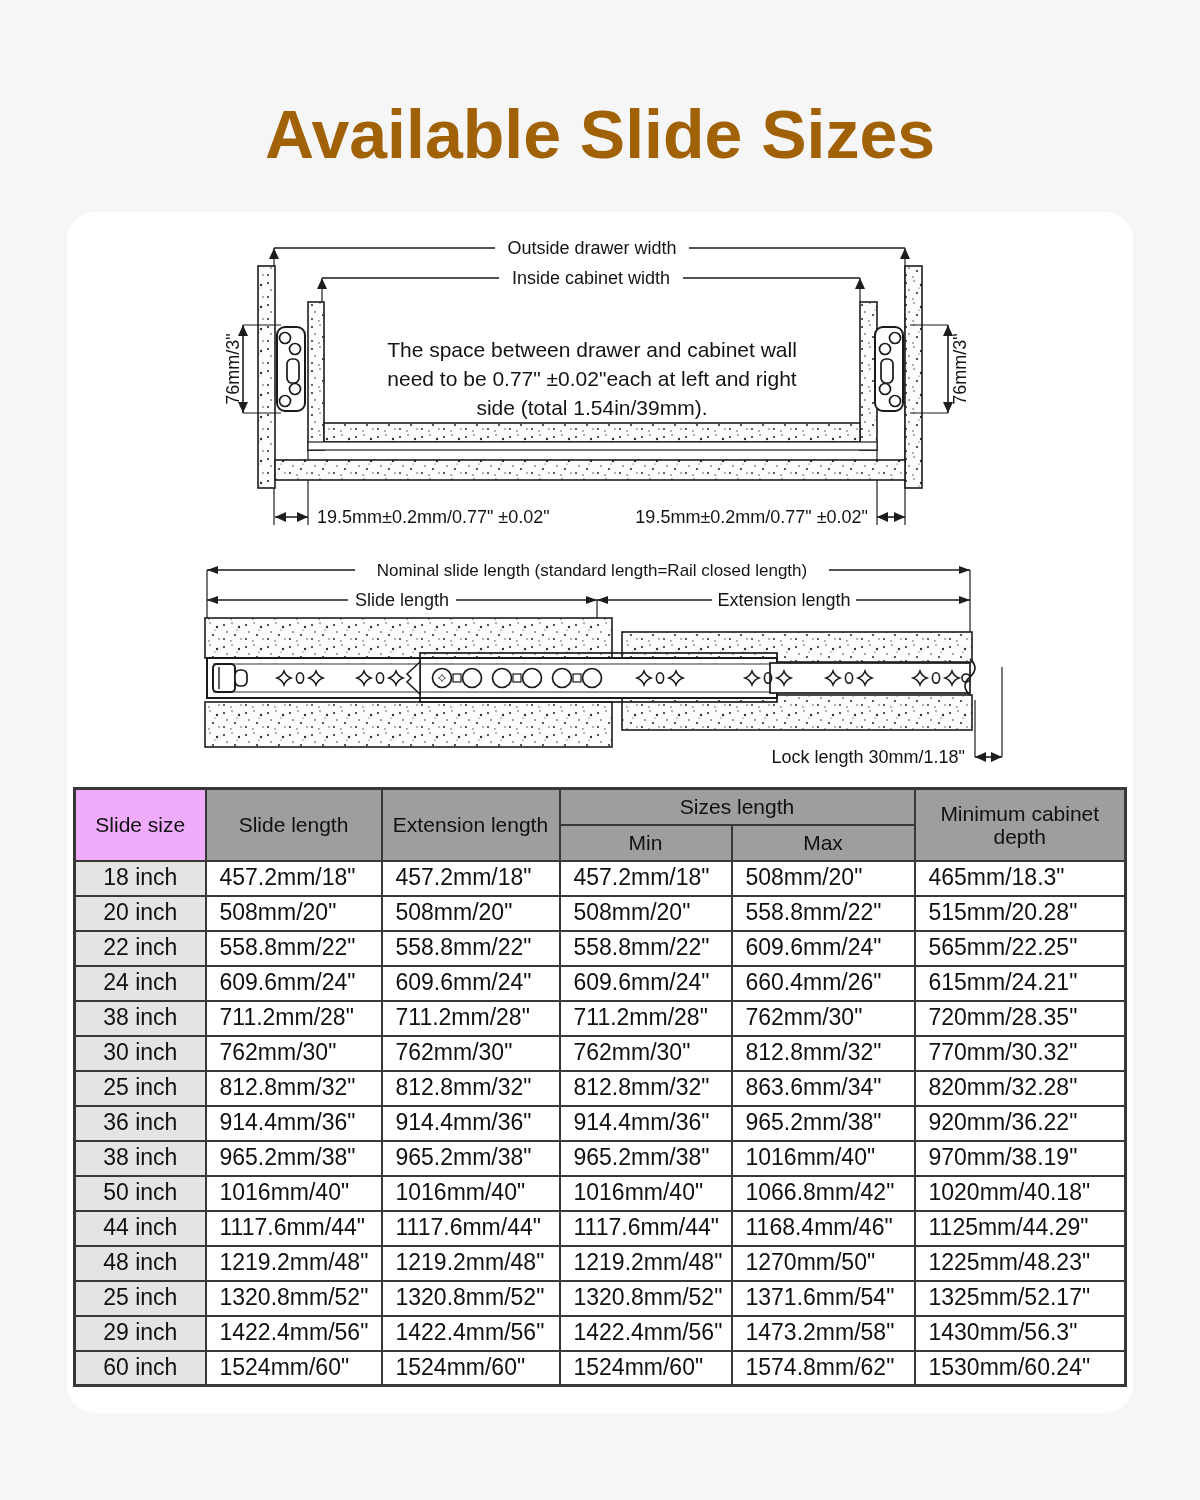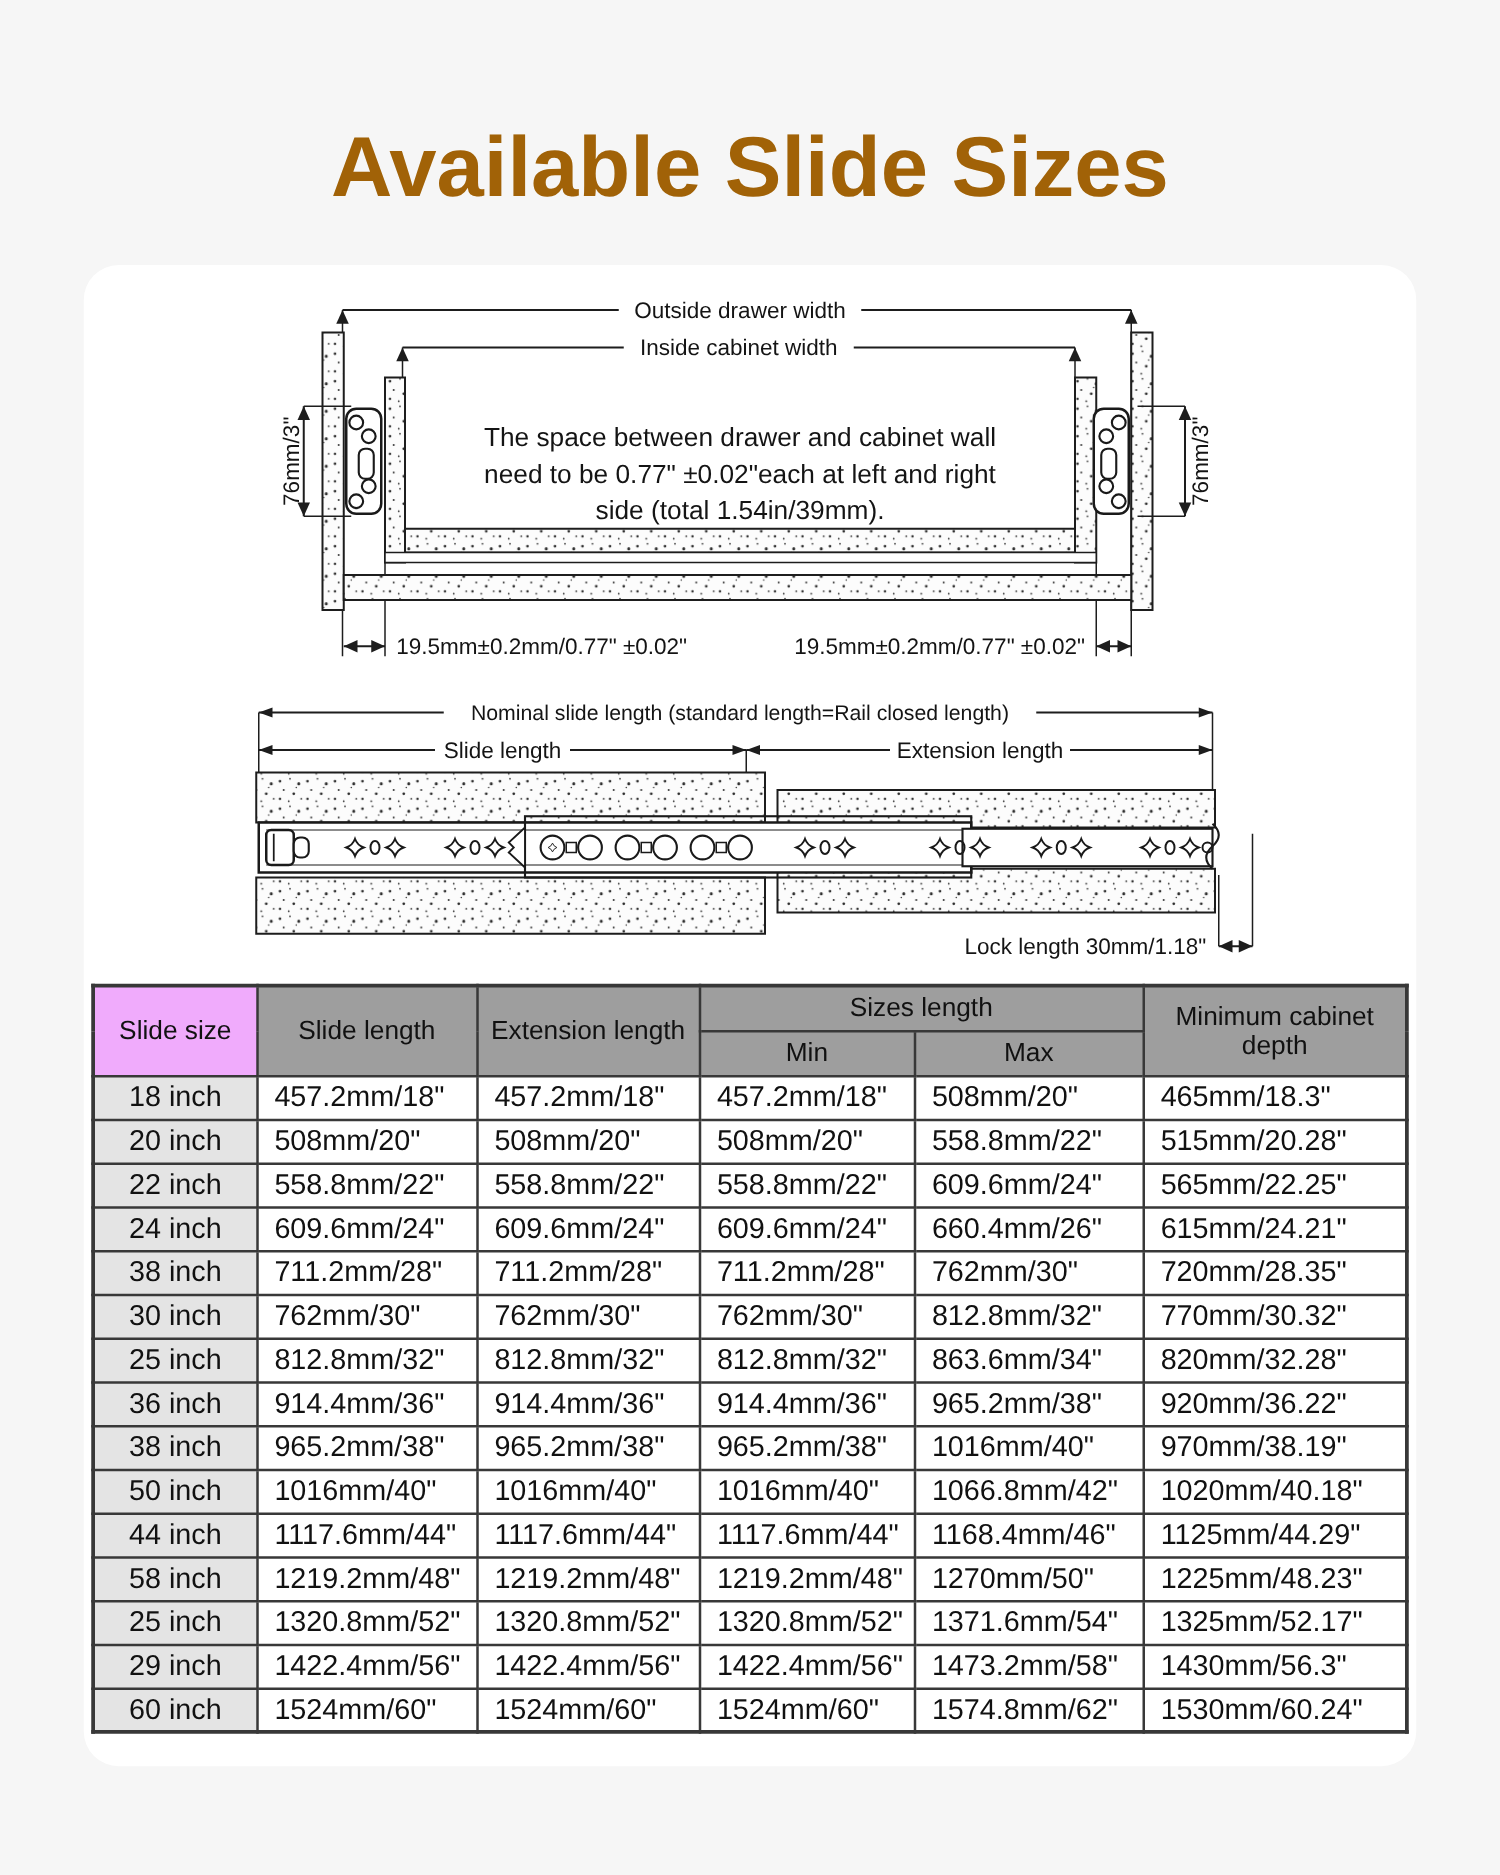--- a/index.html
+++ b/index.html
@@ -413,21 +413,21 @@
         <tr>
           <td class="c-size">44 inch</td>
           <td>1117.6mm/44"</td>
           <td>1117.6mm/44"</td>
           <td>1117.6mm/44"</td>
           <td>1168.4mm/46"</td>
           <td>1125mm/44.29"</td>
         </tr>
 
         <tr>
-          <td class="c-size">58 inch</td>
+          <td class="c-size">48 inch</td>
           <td>1219.2mm/48"</td>
           <td>1219.2mm/48"</td>
           <td>1219.2mm/48"</td>
           <td>1270mm/50"</td>
           <td>1225mm/48.23"</td>
         </tr>
 
         <tr>
           <td class="c-size">25 inch</td>
           <td>1320.8mm/52"</td>

